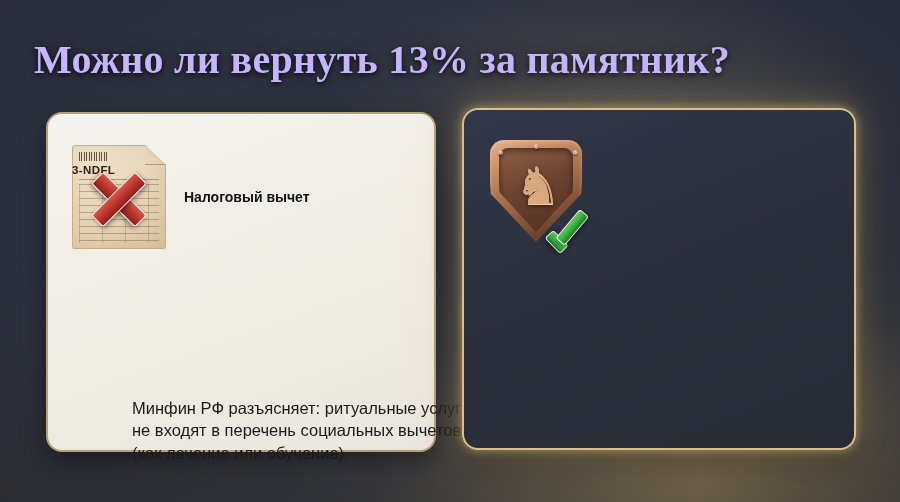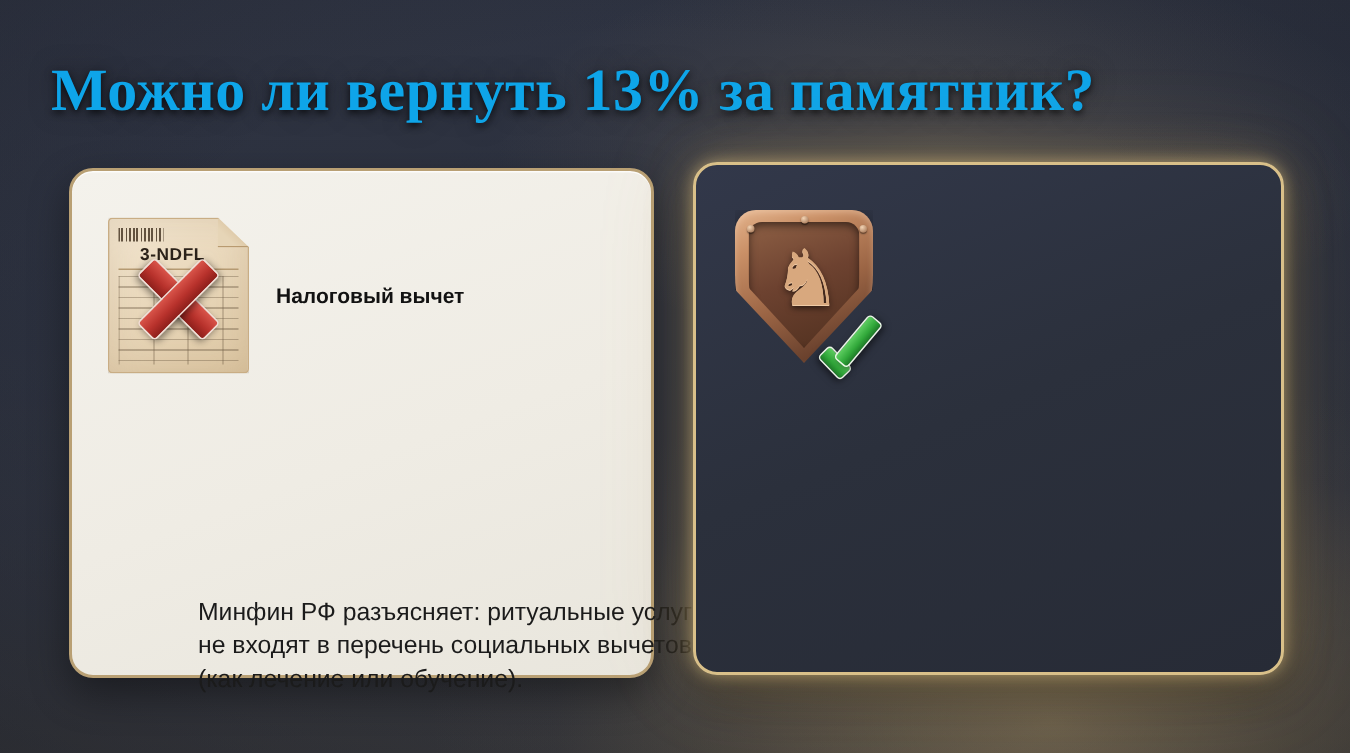--- a/index.html
+++ b/index.html
@@ -27,21 +27,21 @@
   }
 
   
   #title {
     position:absolute; top:36px; left:0; width:736px;
     text-align:center;
     font-family:"Liberation Serif", "DejaVu Serif", serif;
     font-weight:bold;
     font-size:40px;
     letter-spacing:0.3px;
-    color:#0ea5e9;
+    color:#c4b5fd;
     text-shadow:0 2px 5px rgba(0,0,0,0.72), 0 0 18px rgba(0,0,0,0.35);
     white-space:nowrap;
     padding-left:28px;
   }
 
   
   .card { position:absolute; border-radius:16px; }
 
   
   #card-left {
@@ -93,21 +93,21 @@
     clip-path:polygon(0 0, 100% 100%, 0 100%);
     border-bottom:1px solid #b89a70;
   }
   .doc-barcode {
     position:absolute; left:7px; top:7px; width:30px; height:9px;
     background:repeating-linear-gradient(90deg,#4a3a28 0 1px, transparent 1px 2px, #4a3a28 2px 3.2px, transparent 3.2px 5px);
     opacity:.85;
   }
   .doc-label {
     position:absolute; left:0; right:8px; top:19px;
-    text-align:center; font-size:11.5px; font-weight:bold;
+    text-align:left; font-size:11.5px; font-weight:bold;
     color:#2b2219; letter-spacing:0.4px;
   }
   .doc-rule {
     position:absolute; left:7px; right:7px; top:34px; height:1px; background:#b59a72;
   }
   .doc-grid {
     position:absolute; left:7px; right:7px; top:39px; bottom:6px;
     background:
       repeating-linear-gradient(180deg, rgba(90,72,50,0.42) 0 1px, transparent 1px 7px),
       repeating-linear-gradient(90deg, rgba(90,72,50,0.30) 0 1px, transparent 1px 23px);

